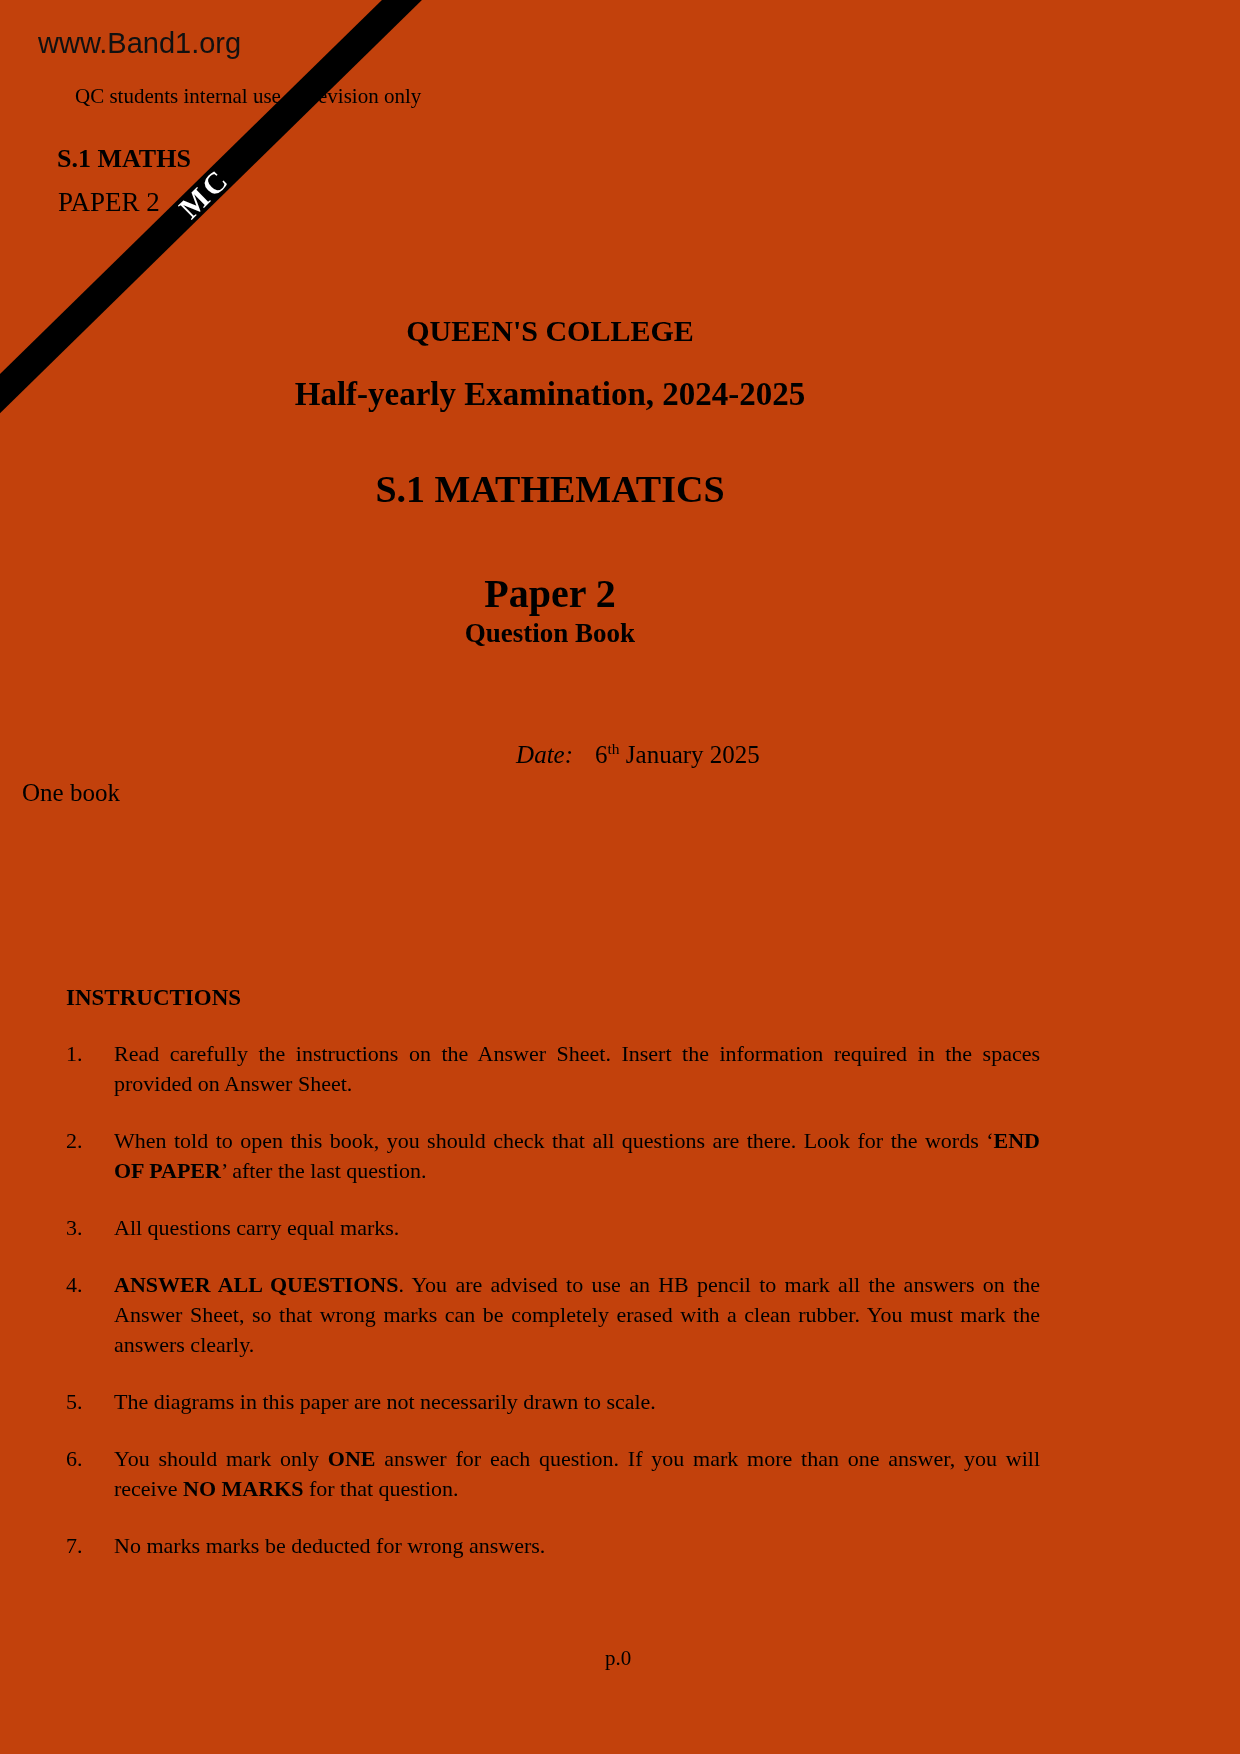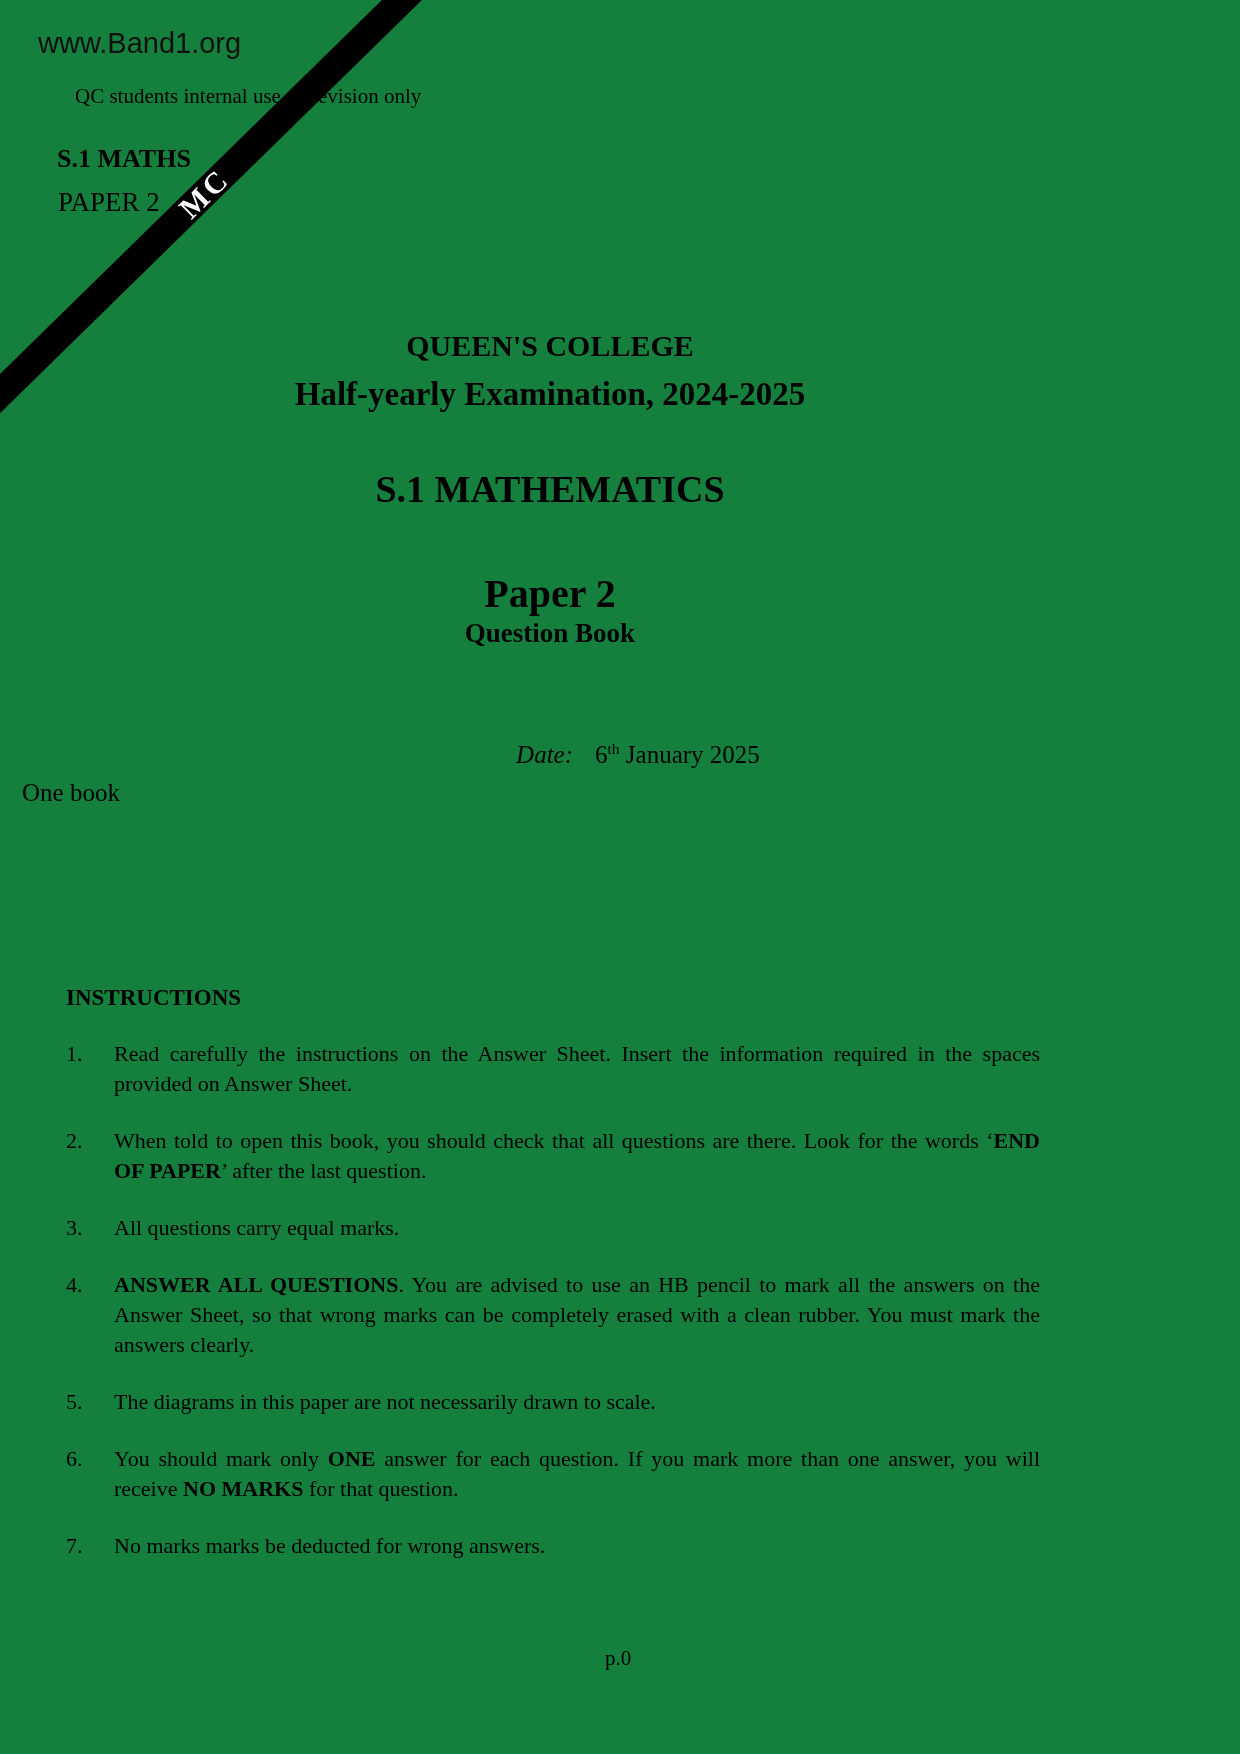--- a/index.html
+++ b/index.html
@@ -1,20 +1,20 @@
 <!DOCTYPE html>
 <html><head>
 <meta charset="utf-8">
 <style>
   html,body{margin:0;padding:0;background:#888;}
   .page{
     position:relative;
     width:1240px;height:1754px;
     margin:0 auto;
-    background:#15803d;
+    background:#c2410c;
     overflow:hidden;
     font-family:"Liberation Serif","DejaVu Serif",serif;
     color:#000;
   }
   
   .site{
     position:absolute;left:38px;top:26px;
     font-family:"Liberation Sans","DejaVu Sans",sans-serif;
     font-size:29px;line-height:34px;color:#111;
   }
@@ -29,21 +29,21 @@
     transform:rotate(-44.4deg);transform-origin:0 50%;
     z-index:5;
   }
   .band-label{
     position:absolute;left:300px;top:0;
     color:#fff;font-weight:bold;font-size:30px;line-height:28px;
     letter-spacing:3px;
   }
   
   .ctr{position:absolute;left:0;width:1100px;text-align:center;font-weight:bold;}
-  .school{top:313px;font-size:30px;line-height:36px;margin-top:15px;}
+  .school{top:313px;font-size:30px;line-height:36px;}
   .exam{top:375px;font-size:33px;line-height:38px;}
   .subject{top:462px;font-size:38px;line-height:54px;}
   .paper{top:571px;font-size:40px;line-height:46px;}
   .book{top:617px;font-size:27px;line-height:32px;}
   
   .details{position:absolute;left:0;top:740px;width:1240px;font-size:25px;line-height:30px;}
   .drow{display:flex;margin-bottom:8px;}
   .dlabel{width:573px;text-align:right;font-style:italic;}
   .dvalue{margin-left:22px;}
   .dvalue sup{font-size:0.62em;line-height:0;}

